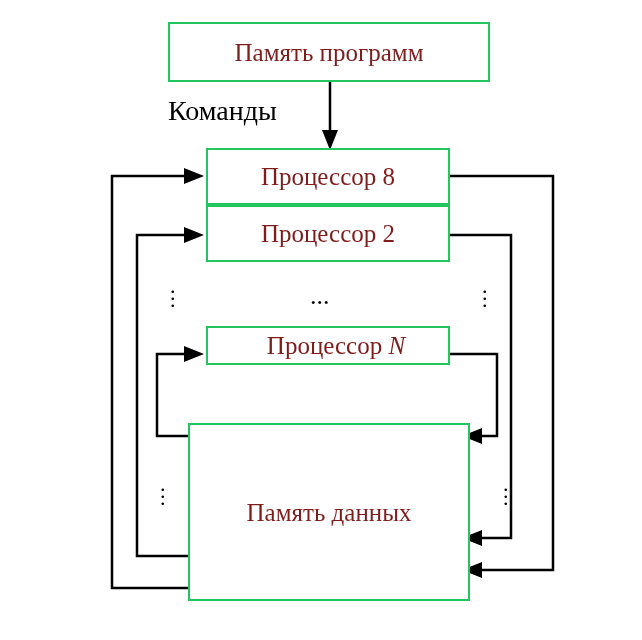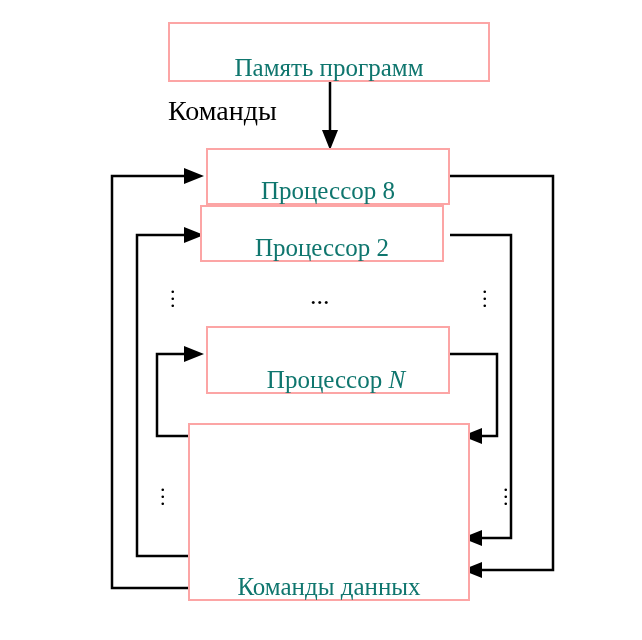--- a/index.html
+++ b/index.html
@@ -11,26 +11,26 @@
     position: relative;
     width: 642px;
     height: 640px;
     background: #ffffff;
     font-family: "Liberation Serif", serif;
     overflow: hidden;
   }
   .box {
     position: absolute;
     box-sizing: border-box;
-    border: 2px solid #fca5a5;
+    border: 2px solid #22c55e;
     background: #ffffff;
     display: flex;
-    align-items: flex-end;
+    align-items: center;
     justify-content: center;
-    color: #0f766e;
+    color: #7f1d1d;
     z-index: 3;
   }
   .box-label {
     font-size: 25px;
     line-height: 1;
     white-space: nowrap;
   }
   .italic-n {
     font-style: italic;
   }
@@ -105,51 +105,51 @@
   <div class="box" style="left:168px; top:22px; width:322px; height:60px;">
     <span class="box-label">Память программ</span>
   </div>
 
   <div class="free-text" style="left:168px; top:95px;">Команды</div>
 
   <div class="box" style="left:206px; top:148px; width:244px; height:57px;">
     <span class="box-label">Процессор 8</span>
   </div>
 
-  <div class="box" style="left:200px; top:205px; width:244px; height:57px;">
+  <div class="box" style="left:206px; top:205px; width:244px; height:57px;">
     <span class="box-label">Процессор 2</span>
   </div>
 
   <div class="dots-vert" style="left:170px; top:282px;">
     <span>.</span>
       <span>.</span>
       <span>.</span>
   </div>
 
   <div class="ellipsis-h" style="left:310px; top:281px;">...</div>
 
   <div class="dots-vert" style="left:482px; top:282px;">
     <span>.</span>
       <span>.</span>
       <span>.</span>
   </div>
 
-  <div class="box" style="left:206px; top:326px; width:244px; height:68px;padding-left:16px;">
+  <div class="box" style="left:206px; top:326px; width:244px; height:39px;padding-left:16px;">
     <span class="box-label"><span>Процессор </span><span class="italic-n">N</span></span>
   </div>
 
   <div class="dots-vert" style="left:160px; top:480px;">
     <span>.</span>
       <span>.</span>
       <span>.</span>
   </div>
 
   <div class="dots-vert" style="left:503px; top:480px;">
     <span>.</span>
       <span>.</span>
       <span>.</span>
   </div>
 
   <div class="box" style="left:188px; top:423px; width:282px; height:178px;">
-    <span class="box-label">Команды данных</span>
+    <span class="box-label">Память данных</span>
   </div>
 
 </div>
 
 </body></html>

